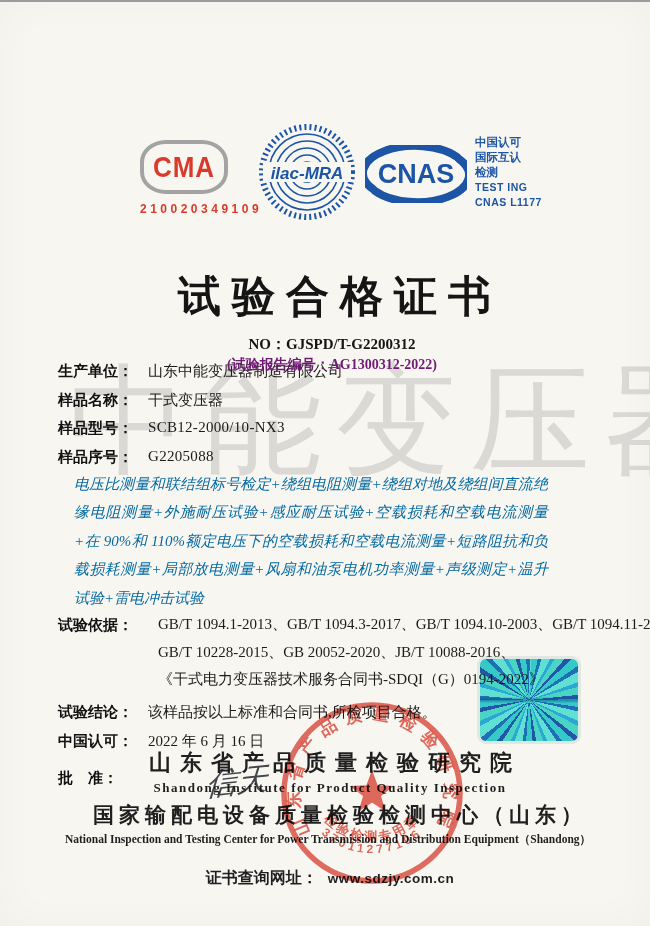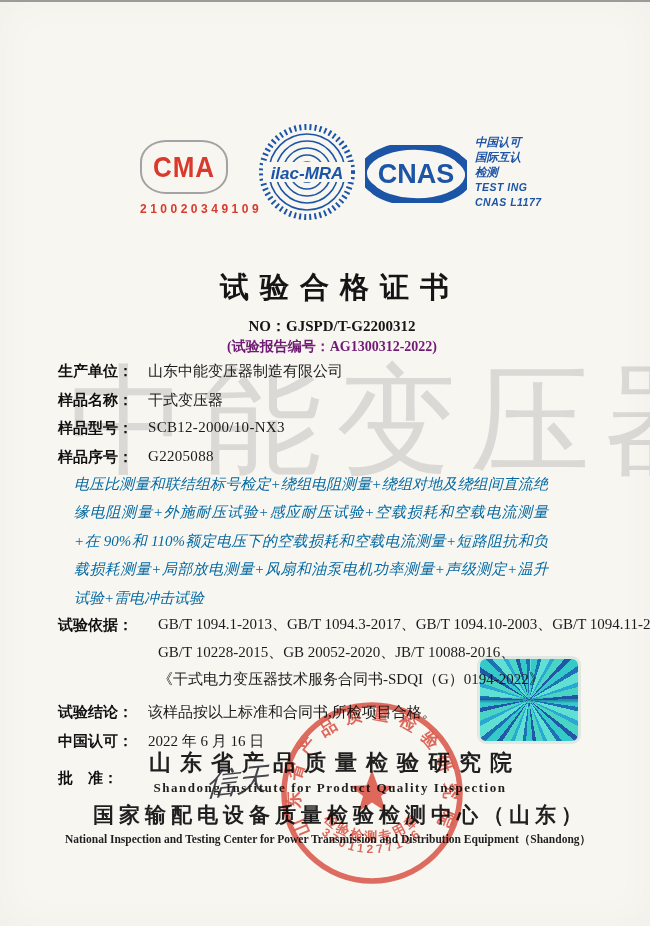--- a/index.html
+++ b/index.html
@@ -4,35 +4,35 @@
 <style>
   html,body{margin:0;padding:0;}
   body{background:#e9e7e2;font-family:"Liberation Serif", serif;}
   .page{position:relative;width:650px;height:926px;background:#f8f6f1;overflow:hidden;
         box-shadow:inset 0 0 40px rgba(0,0,0,0.03);}
   .scan-edge{position:absolute;top:0;left:0;width:100%;height:2px;background:#9b9b9b;}
 
   
   .logos{position:absolute;top:135px;left:140px;width:420px;height:100px;}
   .cma{position:absolute;left:0;top:5px;width:96px;height:86px;text-align:center;}
-  .cma-shape{width:88px;height:54px;border:2px solid #a3a3a3;border-radius:26px/22px;
+  .cma-shape{width:88px;height:54px;border:4px solid #a3a3a3;border-radius:26px/22px;
              display:flex;align-items:center;justify-content:center;box-sizing:border-box;}
   .cma-shape span{font-family:"Liberation Sans",sans-serif;font-weight:bold;font-size:26px;
                   color:#d93a2b;letter-spacing:1px;transform:scaleY(1.15);}
   .cma-num{margin-top:8px;font-family:"Liberation Sans",sans-serif;font-weight:bold;
            font-size:12px;color:#d93a2b;letter-spacing:3.5px;white-space:nowrap;}
   .ilac{position:absolute;left:117px;top:-13px;width:100px;height:100px;}
   .cnas{position:absolute;left:225px;top:10px;width:102px;height:58px;}
   .cnas-txt{position:absolute;left:335px;top:0px;color:#1d55a6;font-family:"Liberation Sans",sans-serif;
-            font-weight:bold;line-height:15px;font-size:11.5px;white-space:nowrap;font-style:italic;}
+            font-weight:bold;line-height:15px;font-size:11.5px;white-space:nowrap;}
   .cnas-txt .lat{font-size:10.5px;letter-spacing:0.5px;}
 
   
   .titleblock{position:absolute;top:268px;left:0;width:100%;text-align:center;z-index:4;}
-  .cert-title{font-size:29px;font-weight:bold;color:#151515;letter-spacing:11px;
+  .cert-title{font-size:43px;font-weight:bold;color:#151515;letter-spacing:11px;
               padding-left:30px;}
   .cert-no{margin-top:9px;font-size:15px;font-weight:bold;color:#151515;padding-left:14px;}
   .report-no{margin-top:2px;font-size:14px;font-weight:bold;color:#701a75;padding-left:14px;}
 
   
   .watermark{position:absolute;top:362px;left:68px;width:600px;font-size:120px;line-height:120px;
              color:rgba(150,150,148,0.30);letter-spacing:14px;z-index:1;white-space:nowrap;
              font-weight:400;}
 
   
@@ -190,14 +190,17 @@
         <textPath href="#arcNum" startOffset="50%" text-anchor="middle">37011277106</textPath>
       </text>
     </svg>
   </div>
 
   <div class="footer">
     <div class="f-cn1">山东省产品质量检验研究院</div>
     <div class="f-en1">Shandong Institute for Product Quality Inspection</div>
     <div class="f-cn2">国家输配电设备质量检验检测中心（山东）</div>
     <div class="f-en2">National Inspection and Testing Center for Power Transmission and Distribution Equipment（Shandong）</div>
+    <div class="f-query">
+      <span>证书查询网址：</span><span class="url">www.sdzjy.com.cn</span>
+    </div>
   </div>
 </div>
 
 </body></html>

